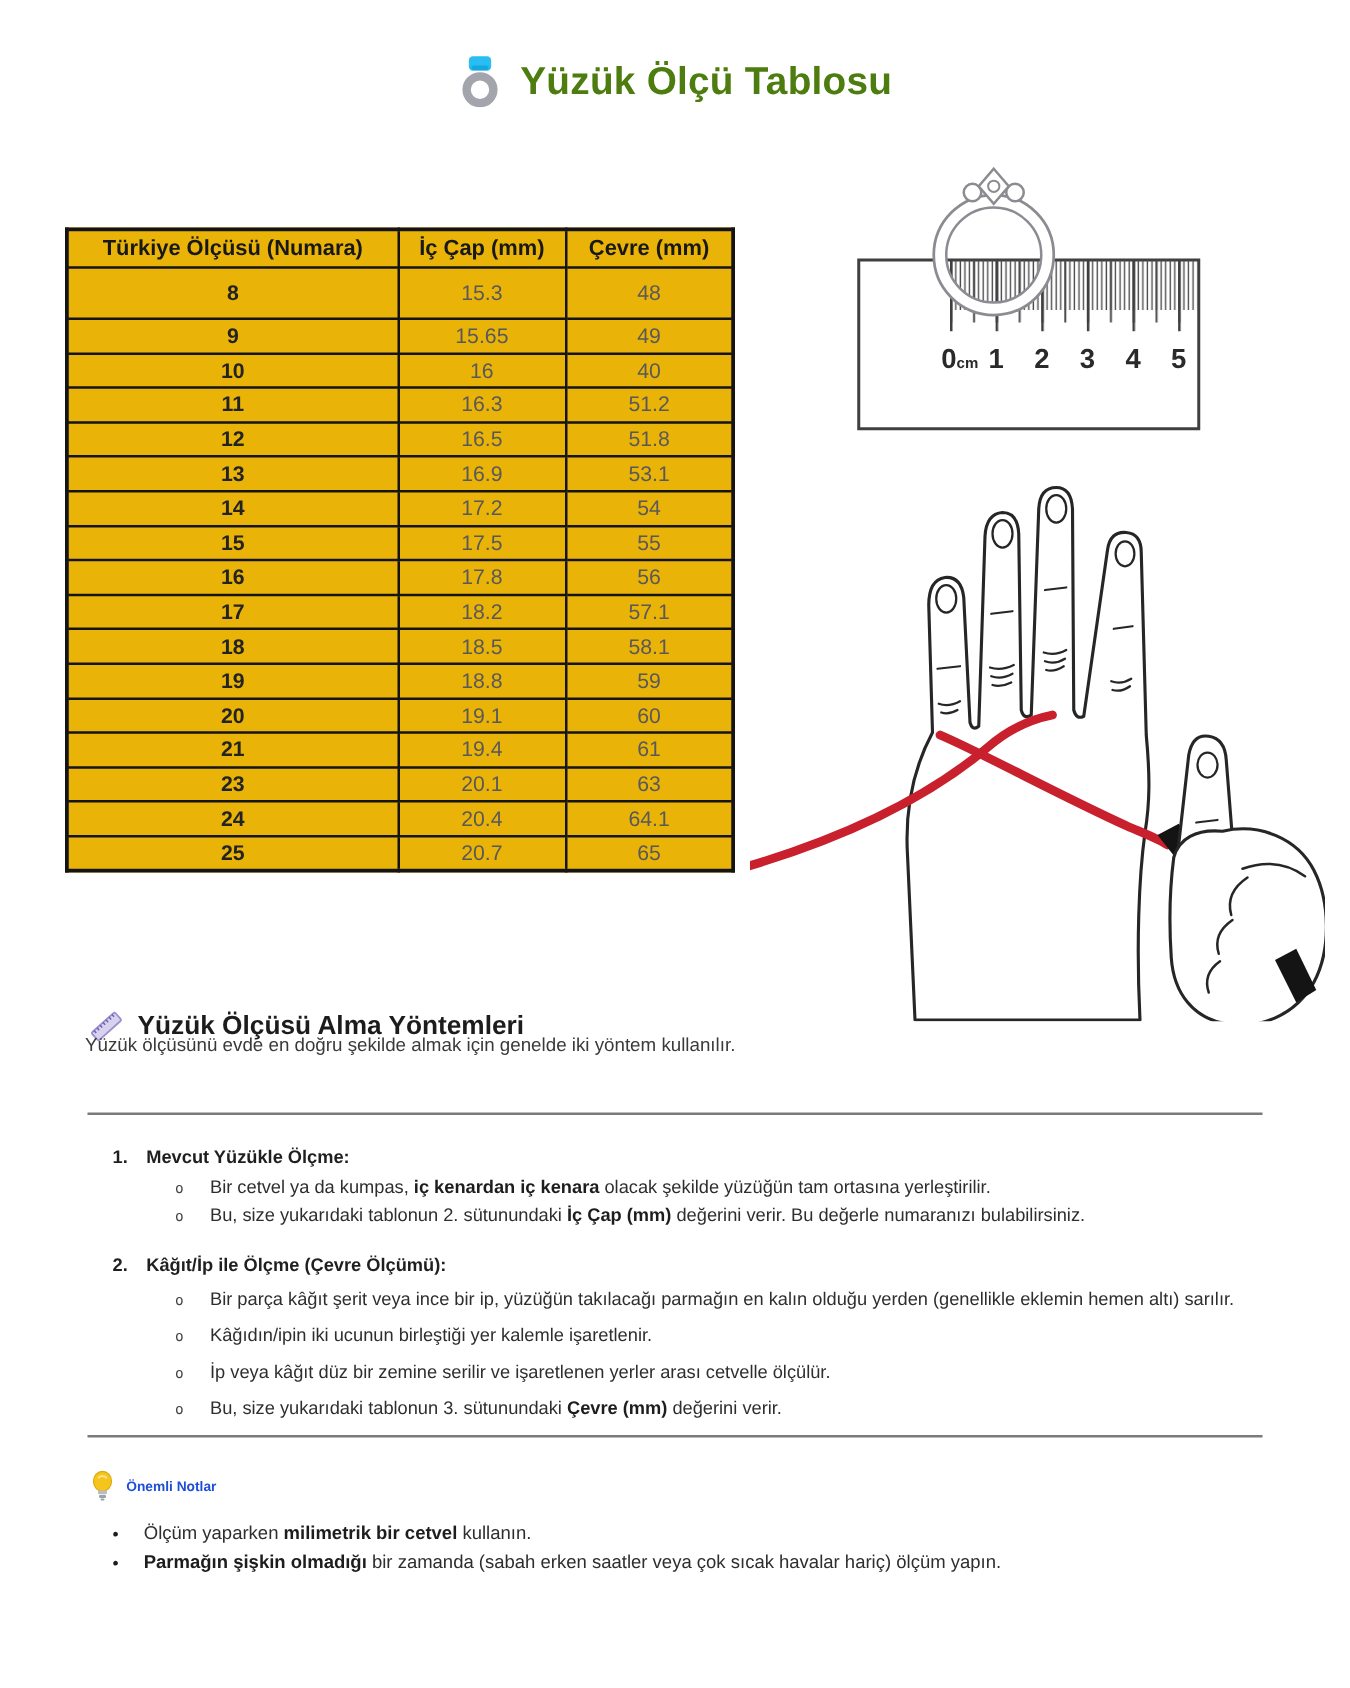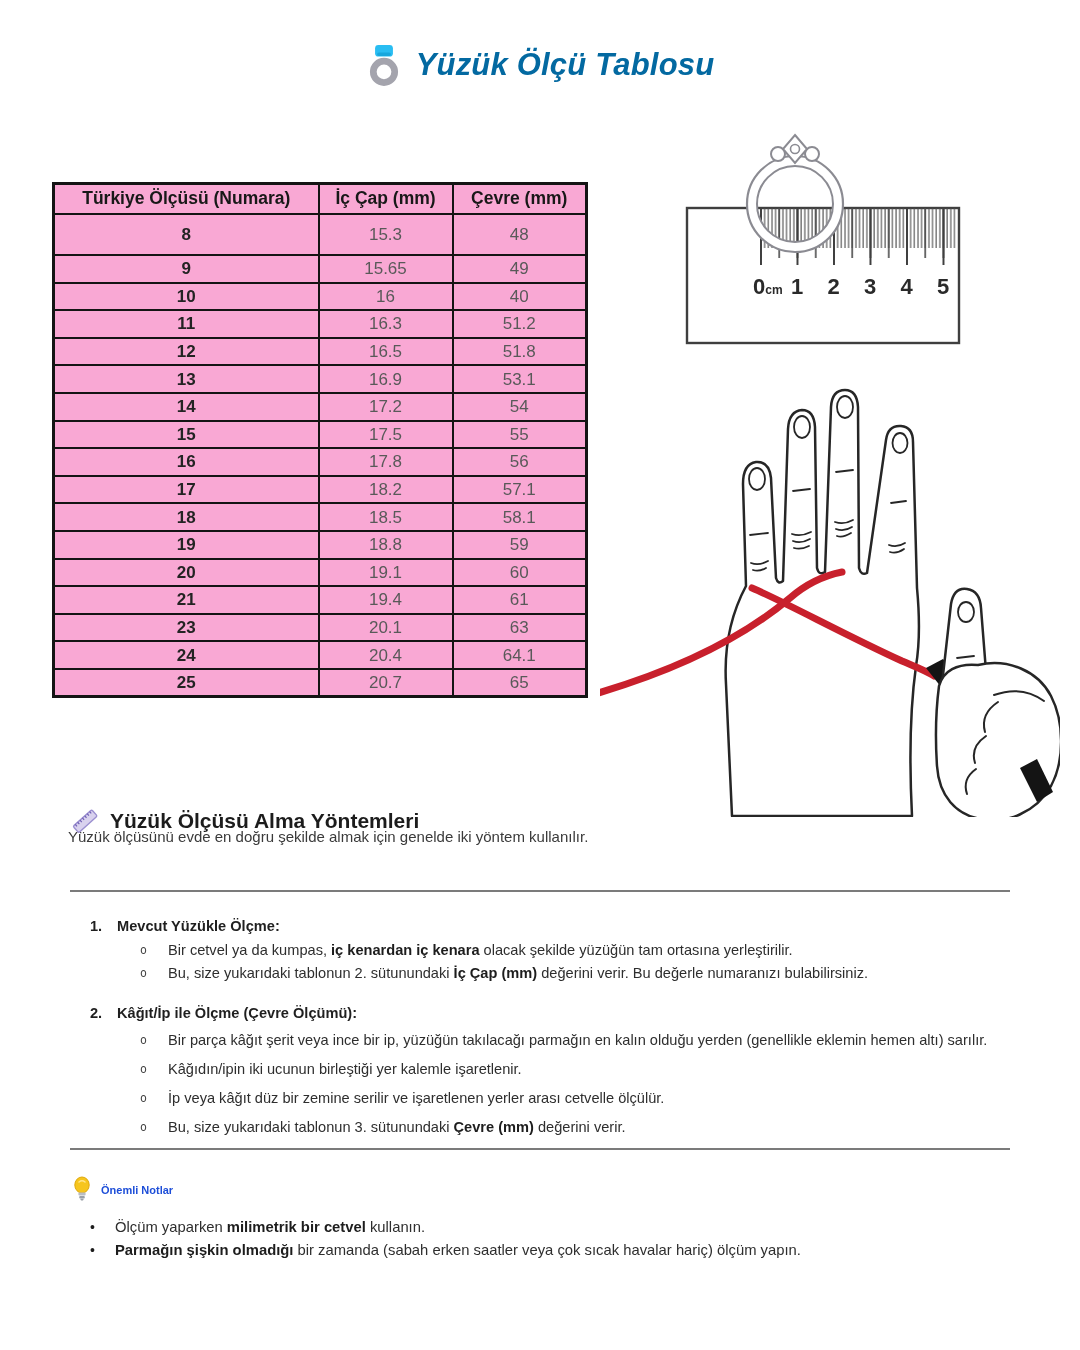--- a/index.html
+++ b/index.html
@@ -5,25 +5,25 @@
   html,body { margin:0; padding:0; }
   body {
     width:1080px; height:1350px; position:relative; background:#ffffff;
     font-family:"Liberation Sans","DejaVu Sans",sans-serif; color:#333;
     overflow:hidden;
   }
 
   
   .title-row { position:absolute; top:44px; left:0; width:1080px;
     display:flex; align-items:center; justify-content:center; gap:14px; }
-  .title-row h1 { margin:0; font-size:31px; font-weight:700; color:#0369a1; letter-spacing:.2px;font-style:italic; }
+  .title-row h1 { margin:0; font-size:31px; font-weight:700; color:#4d7c0f; letter-spacing:.2px; }
 
   
   table.size-table { position:absolute; left:52px; top:182px; width:533px;
-    border-collapse:collapse; table-layout:fixed; background:#f9a8d4;
+    border-collapse:collapse; table-layout:fixed; background:#eab308;
     border:3px solid #141414; font-size:17px; }
   .size-table th, .size-table td { border:2px solid #141414; text-align:center; padding:0; line-height:1; }
   .size-table thead th { height:28px; font-weight:700; color:#181818; font-size:17.5px; }
   .size-table tbody tr { height:27.6px; }
   .size-table tbody tr.tall { height:41px; }
   .size-table td.c1 { font-weight:700; color:#232323; }
   .size-table td.v { color:#595959; }
 
   
   .ruler-illus { position:absolute; left:668px; top:128px; width:342px; height:236px; }

